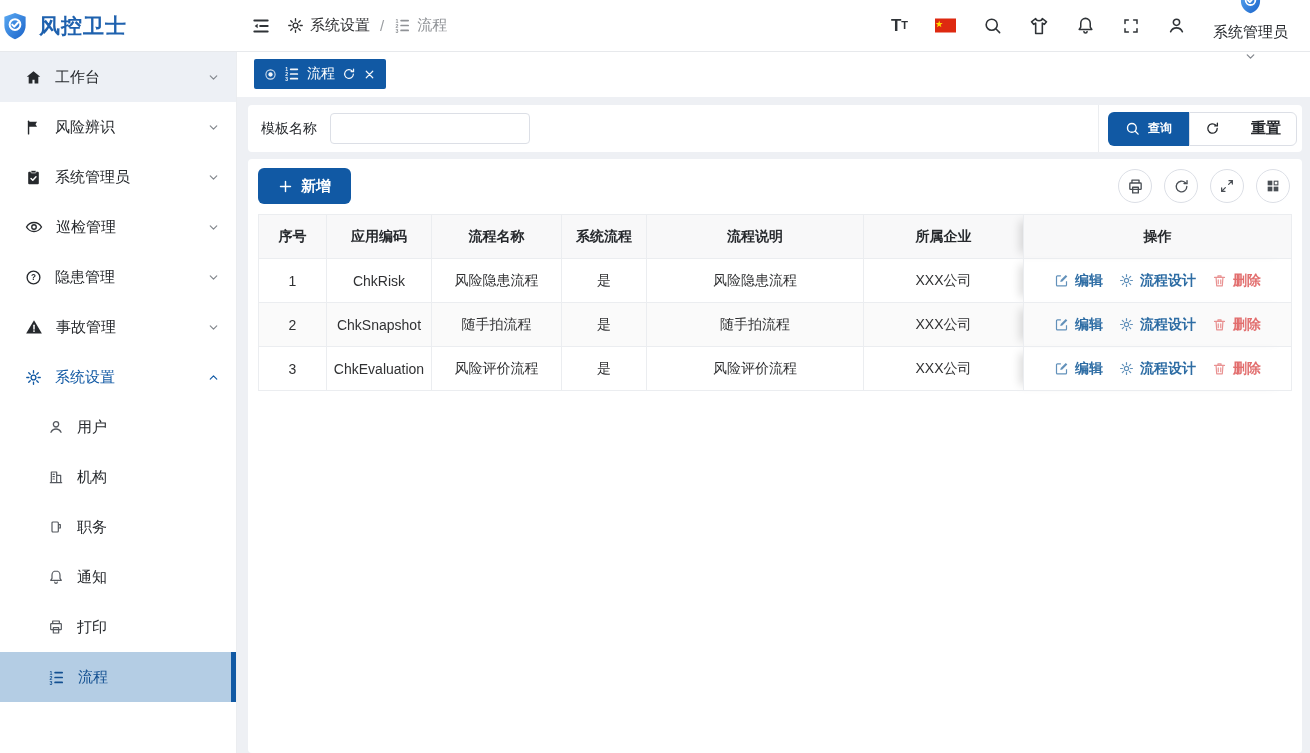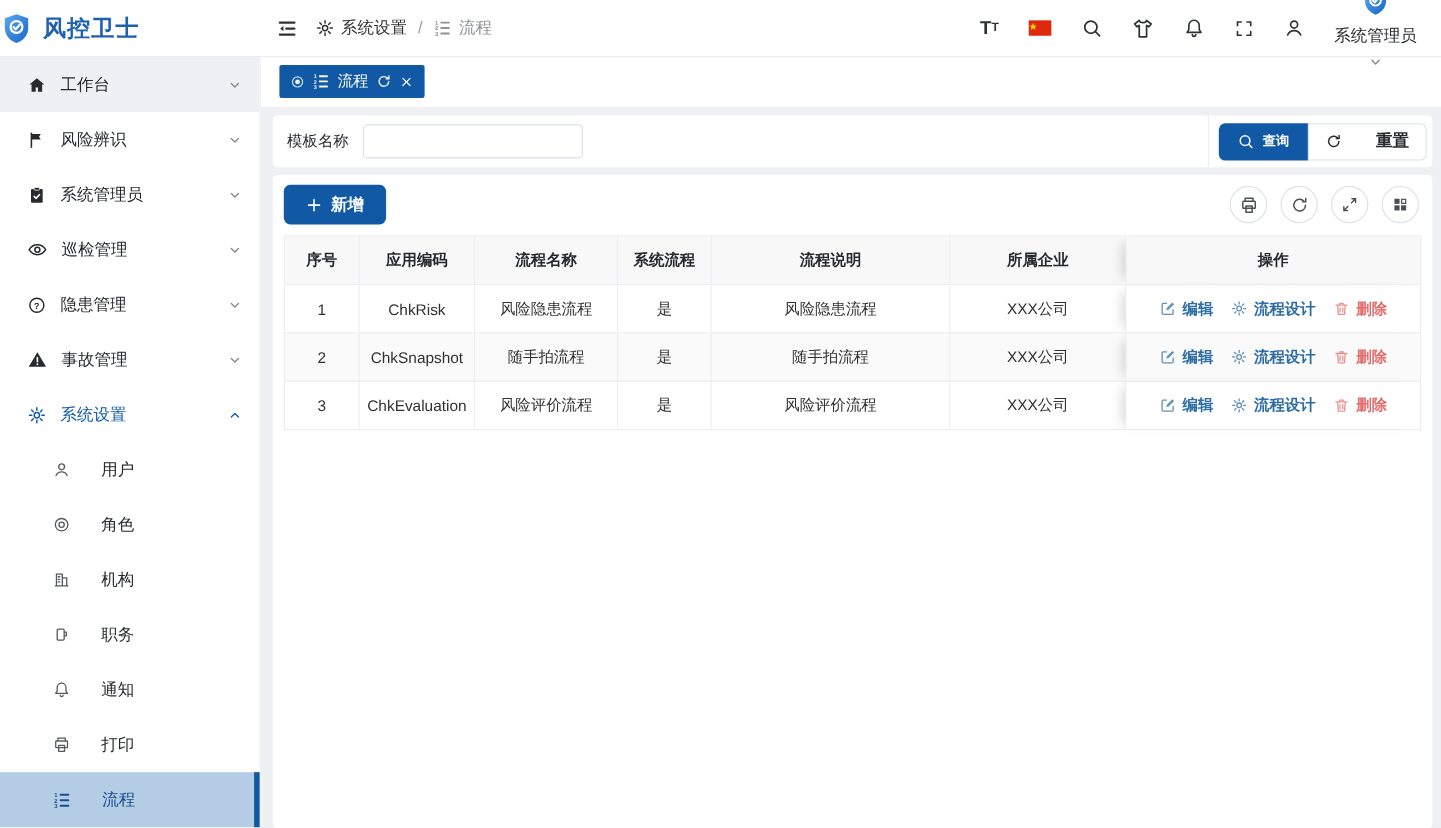--- a/index.html
+++ b/index.html
@@ -23,21 +23,21 @@
   .tt-icon small { font-size:11px; font-weight:bold; }
   .user-chip { display:flex; align-items:center; gap:8px; cursor:pointer;flex-direction:column; }
   .user-name { font-size:15px; color:#26292d; }
 
   
   .sidebar { position:fixed; top:52px; left:0; bottom:0; width:237px; background:#fff; border-right:1px solid #ebedf0; z-index:10; }
   .side-item { height:50px; display:flex; align-items:center; padding:0 16px 0 25px; gap:13px; font-size:15px; color:#26292d; cursor:pointer; }
   .side-item .chev { margin-left:auto; color:#84888e; }
   .side-item.hovered { background:#edf0f5; }
   .side-item.expanded, .side-item.expanded .chev { color:#1159a4; }
-  .sub-item { height:50px; display:flex; align-items:center; padding-left:48px; gap:28px; font-size:15px; color:#26292d; cursor:pointer; }
+  .sub-item { height:50px; display:flex; align-items:center; padding-left:48px; gap:13px; font-size:15px; color:#26292d; cursor:pointer; }
   .sub-item .ic { color:#55595f; }
   .sub-item.active { background:#b4cde4; color:#124f90; border-right:5px solid #1159a4; }
   .sub-item.active .ic { color:#124f90; }
 
   
   .main { position:fixed; top:52px; left:237px; right:0; bottom:0; display:flex; flex-direction:column; }
   .tabbar { height:45px; background:#fff; padding:7px 0 0 17px; flex:none; }
   .tab { height:30px; background:#1159a4; color:#fff; display:inline-flex; align-items:center; gap:7px; padding:0 10px; font-size:14px; border-radius:2px; cursor:pointer; }
   .tab .tab-ic { color:#fff; opacity:.95; cursor:pointer; }
   .content { flex:1; padding:8px 8px 0 11px; display:flex; flex-direction:column; overflow:hidden; }
@@ -277,29 +277,20 @@
       </span>
   </div>
   <div class="sub-item">
     <span class="ic">
         <svg width="16" height="16" viewBox="0 0 24 24" stroke="currentColor" stroke-width="1.9" fill="none" stroke-linecap="round">
           <circle cx="12" cy="8" r="4"></circle>
           <path d="M4.5 20c1.4-3.3 4.2-5 7.5-5s6.1 1.7 7.5 5"></path>
         </svg>
       </span>
     <span>用户</span>
-  </div>
-  <div class="sub-item">
-    <span class="ic">
-        <svg width="16" height="16" viewBox="0 0 24 24" stroke="currentColor" stroke-width="1.8" fill="none">
-          <circle cx="12" cy="12" r="8.5"></circle>
-          <circle cx="12" cy="12" r="3.6"></circle>
-        </svg>
-      </span>
-    <span>角色</span>
   </div>
   <div class="sub-item">
     <span class="ic">
         <svg width="16" height="16" viewBox="0 0 24 24" stroke="currentColor" stroke-width="1.8" fill="none" stroke-linecap="round" stroke-linejoin="round">
           <path d="M3.5 20.5h17M5 20.5V4.5h8v16M13 20.5V9.5h6v11"></path>
           <path d="M7.5 8h2M7.5 11.5h2M7.5 15h2"></path>
         </svg>
       </span>
     <span>机构</span>
   </div>

